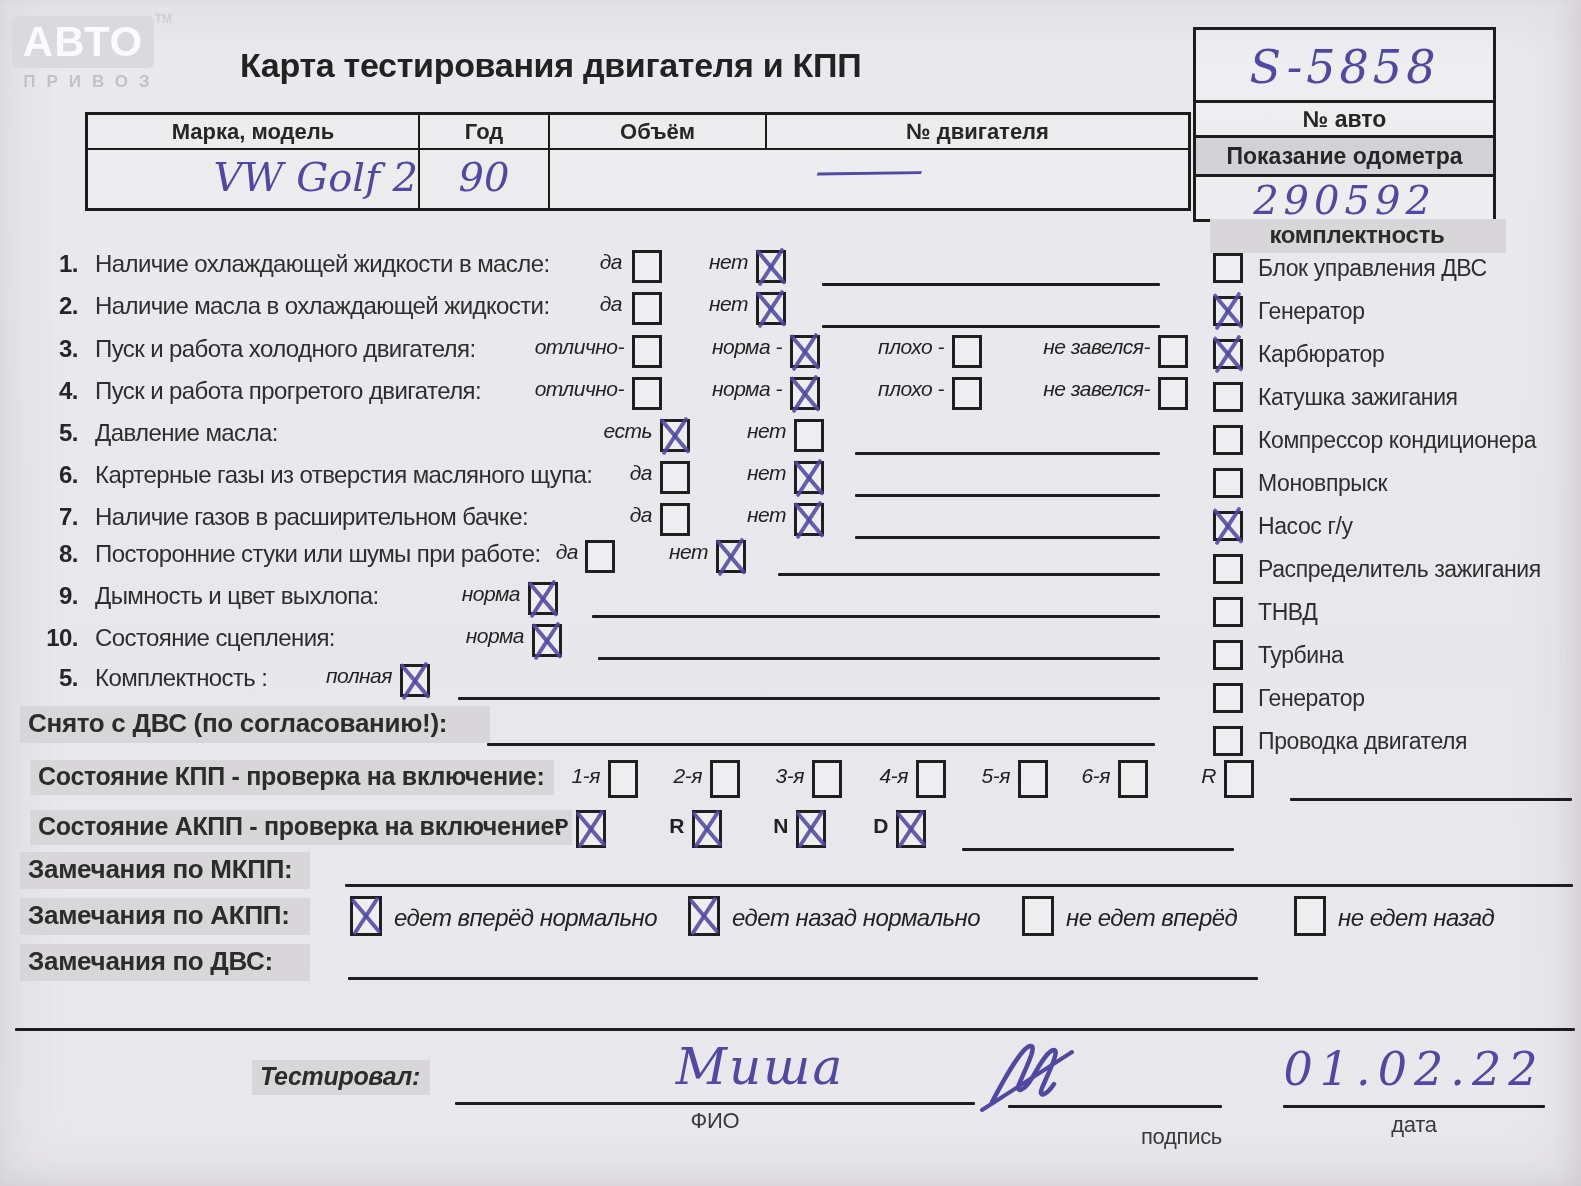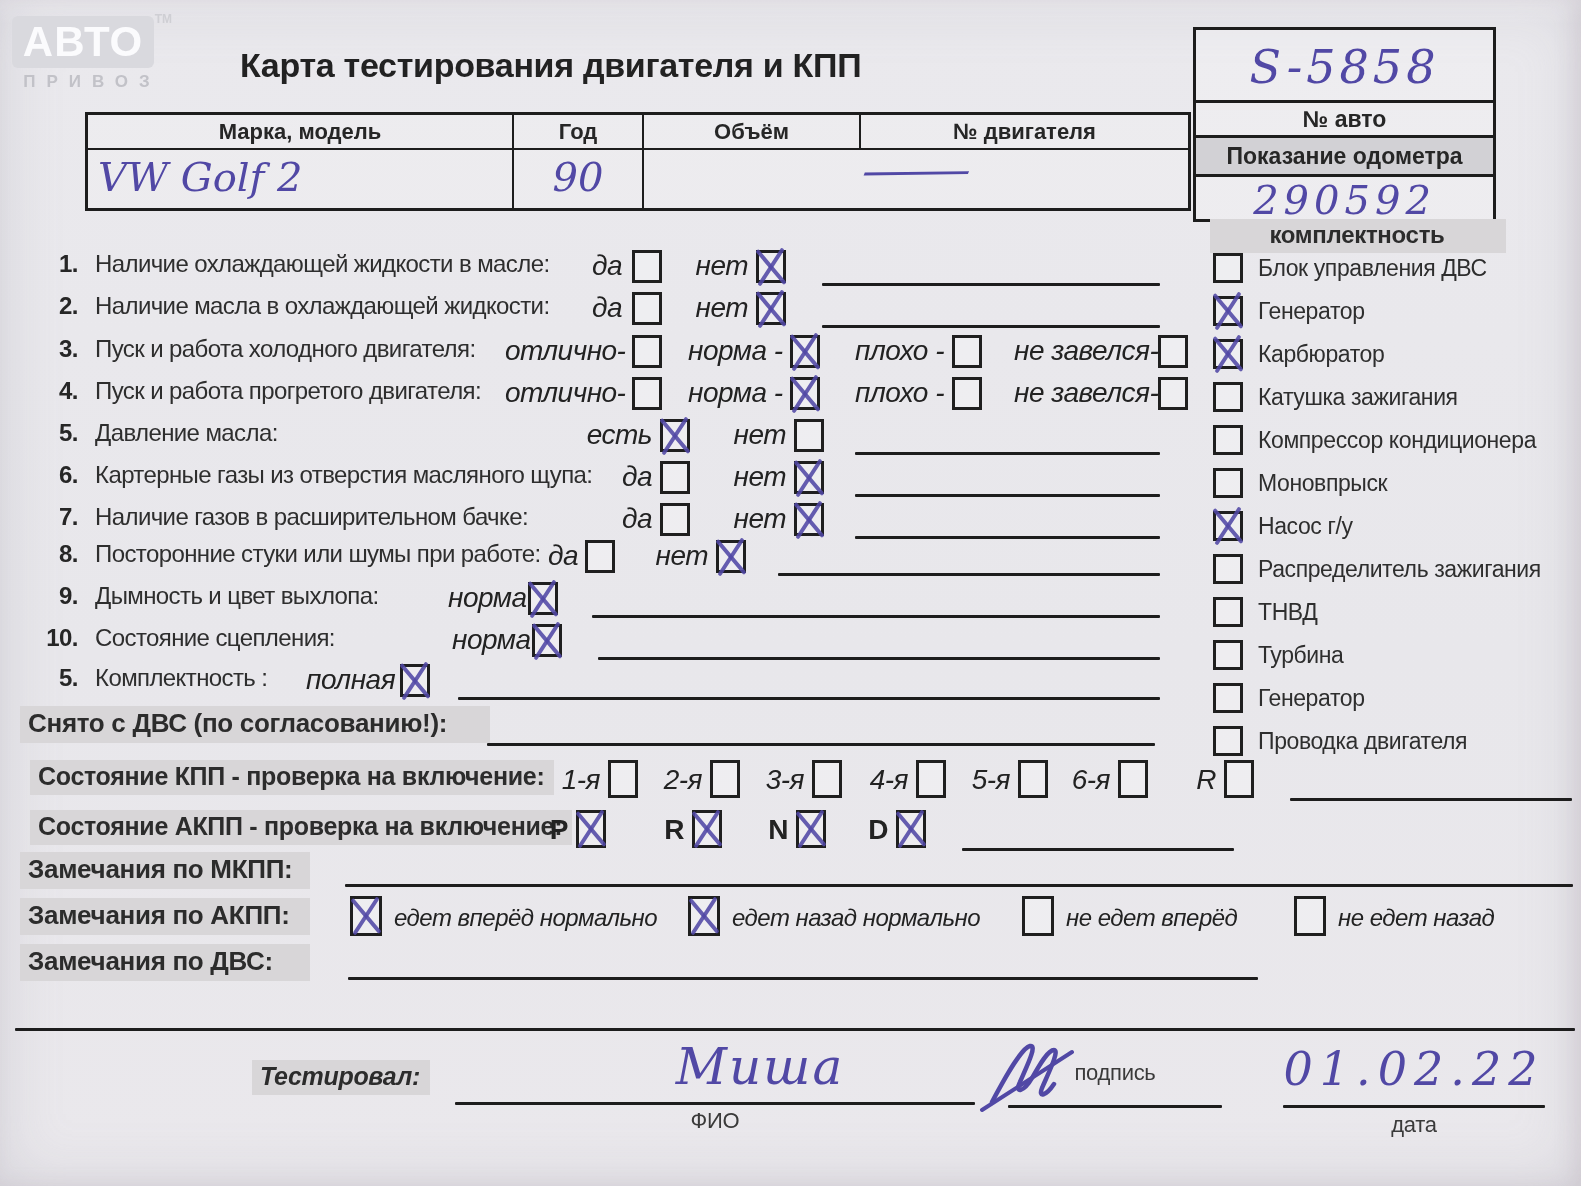--- a/index.html
+++ b/index.html
@@ -15,21 +15,21 @@
   .cb{position:absolute;width:30px;height:33px;border:3px solid #1f1f1f;background:rgba(255,255,255,.25);box-sizing:border-box;}
   .cbsq{height:30px;}
   .cbtall{width:32px;height:40px;}
   .xm{display:none;position:absolute;left:50%;top:50%;width:0;height:0;}
   .cb.checked .xm{display:block;}
   .xm::before,.xm::after{content:"";position:absolute;left:0;top:0;width:44px;height:4px;background:rgba(81,72,165,.88);border-radius:2px;}
   .xm::before{transform:translate(-50%,-50%) rotate(50deg);}
   .xm::after{transform:translate(-50%,-50%) rotate(-57deg);}
   .num{position:absolute;left:28px;width:50px;text-align:right;font-weight:bold;font-size:24px;letter-spacing:-0.5px;}
   .lbl{position:absolute;left:95px;font-size:24px;letter-spacing:-0.6px;color:#2e2e2e;white-space:nowrap;}
-  .opt{position:absolute;font-style:italic;font-size:28px;text-align:right;color:#222;letter-spacing:-0.5px;white-space:nowrap;}
+  .opt{position:absolute;font-style:italic;font-size:21px;text-align:right;color:#222;letter-spacing:-0.5px;white-space:nowrap;}
   .optl{position:absolute;font-style:italic;font-size:24px;text-align:left;color:#222;letter-spacing:-0.5px;white-space:nowrap;}
   .crow,.eq,.grow{position:absolute;left:0;right:0;height:40px;}
   .eq{height:43px;}
   .eqlbl{position:absolute;left:1258px;top:2px;font-size:23px;letter-spacing:-0.4px;color:#2e2e2e;}
   .hw{font-family:"DejaVu Serif",serif;font-style:italic;color:#5148a5;}
   .caption{position:absolute;text-align:center;font-size:22px;color:#3a3a3a;letter-spacing:-0.3px;}
   
   #logo{position:absolute;left:12px;top:16px;width:160px;height:88px;}
   #logo .block{width:142px;height:52px;background:#d9d9de;border-radius:6px;text-align:center;line-height:52px;
     color:#fbfbfd;font-weight:bold;font-size:42px;letter-spacing:1px;}
@@ -40,21 +40,21 @@
   #idbox .r1{height:70px;text-align:center;}
   #idbox .r2{height:32px;border-top:3px solid #1d1d1d;text-align:center;font-weight:bold;font-size:23px;line-height:32px;}
   #idbox .r3{height:36px;border-top:3px solid #1d1d1d;background:#d2d1d5;text-align:center;font-weight:bold;font-size:23px;line-height:36px;}
   #idbox .r4{height:42px;border-top:3px solid #1d1d1d;text-align:center;}
   
   #vtable{position:absolute;left:85px;top:112px;width:1100px;border:3px solid #1d1d1d;background:rgba(255,255,255,.15);}
   #vtable .hrow{display:flex;height:33px;border-bottom:2.5px solid #1d1d1d;}
   #vtable .drow{display:flex;height:58px;}
   #vtable .c{box-sizing:border-box;text-align:center;}
   #vtable .hrow .c{font-weight:bold;font-size:22px;line-height:33px;}
-  #vtable .c1{width:424px;}
+  #vtable .c1{width:330px;}
   #vtable .c2{width:130px;border-left:2.5px solid #1d1d1d;}
   #vtable .c3{width:217px;border-left:2.5px solid #1d1d1d;}
   #vtable .c4{flex:1;border-left:2.5px solid #1d1d1d;}
   .dash{display:inline-block;transform:scaleX(2.6) rotate(-2deg);font-size:44px;line-height:40px;}
   
   #sig{position:absolute;left:972px;top:1036px;}
 </style>
 </head>
 <body>
 
@@ -76,21 +76,21 @@
   </div>
 
   <div id="vtable">
     <div class="hrow">
       <div class="c c1">Марка, модель</div>
       <div class="c c2">Год</div>
       <div class="c c3">Объём</div>
       <div class="c c4">№ двигателя</div>
     </div>
     <div class="drow">
-      <div class="c c1" style="text-align:left;padding-left:10px;"><span class="hw" style="font-size:40px;line-height:54px;">VW Golf 2</span></div>
+      <div class="c c1" style="text-align:right;padding-left:10px;"><span class="hw" style="font-size:40px;line-height:54px;">VW Golf 2</span></div>
       <div class="c c2"><span class="hw" style="font-size:40px;line-height:54px;">90</span></div>
       <div class="c c4"><span class="hw dash">—</span></div>
     </div>
   </div>
 
   <div class="bar" style="left:1210px;top:219px;width:278px;text-align:center;font-size:24px;">комплектность</div>
 
   <div class="eq" style="top:253px">
     <span class="cb cbsq" style="left:1213px"></span>
     <span class="eqlbl">Блок управления ДВС</span>
@@ -349,19 +349,19 @@
 
   <span class="hw abs" style="left:580px;top:1038px;width:360px;text-align:center;font-size:50px;letter-spacing:2px;">Миша</span>
   <span class="blank" style="left:455px;top:1102px;width:520px;"></span>
   <span class="caption" style="left:455px;top:1108px;width:520px;">ФИО</span>
 
   <svg id="sig" width="140" height="80" viewBox="0 0 140 80">
     <path d="M20 66 C36 36, 50 12, 58 10 C66 8, 54 32, 48 46 C42 58, 52 56, 60 42 C68 28, 76 14, 82 14 C88 14, 76 38, 70 52 C66 62, 74 60, 82 48" stroke="#5148a5" stroke-width="4.5" fill="none" stroke-linecap="round"></path>
     <path d="M10 74 L100 16" stroke="#5148a5" stroke-width="4" fill="none" stroke-linecap="round"></path>
   </svg>
   <span class="blank" style="left:1008px;top:1105px;width:214px;"></span>
-  <span class="caption" style="left:1008px;top:1060px;width:214px;">подпись</span>
+  <span class="caption" style="left:1008px;top:1124px;width:214px;text-align:right;">подпись</span>
 
   <span class="hw abs" style="left:1283px;top:1042px;width:262px;text-align:center;font-size:46px;letter-spacing:7px;">01.02.22</span>
   <span class="blank" style="left:1283px;top:1105px;width:262px;"></span>
   <span class="caption" style="left:1283px;top:1112px;width:262px;">дата</span>
 
 </div>
 
 </body></html>

